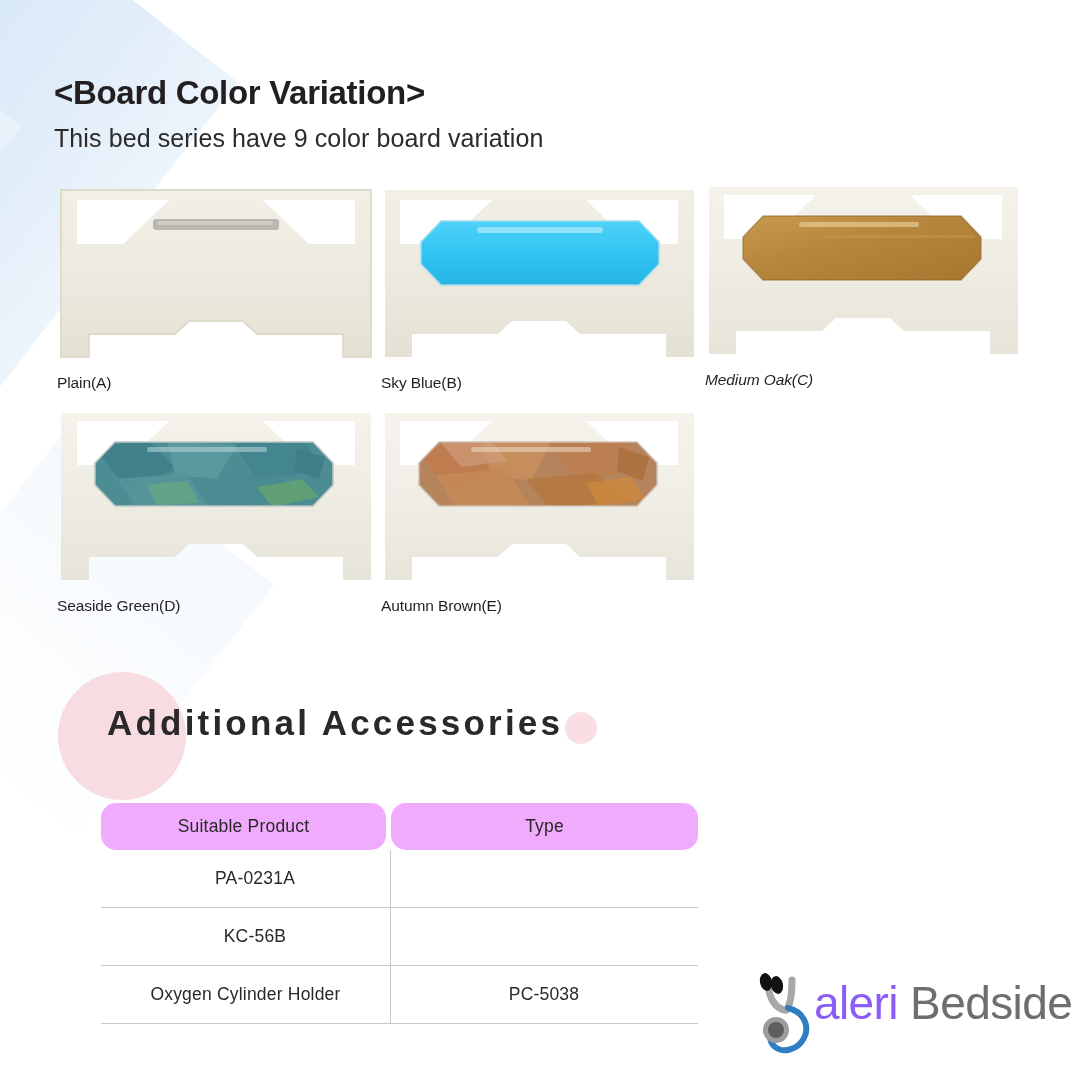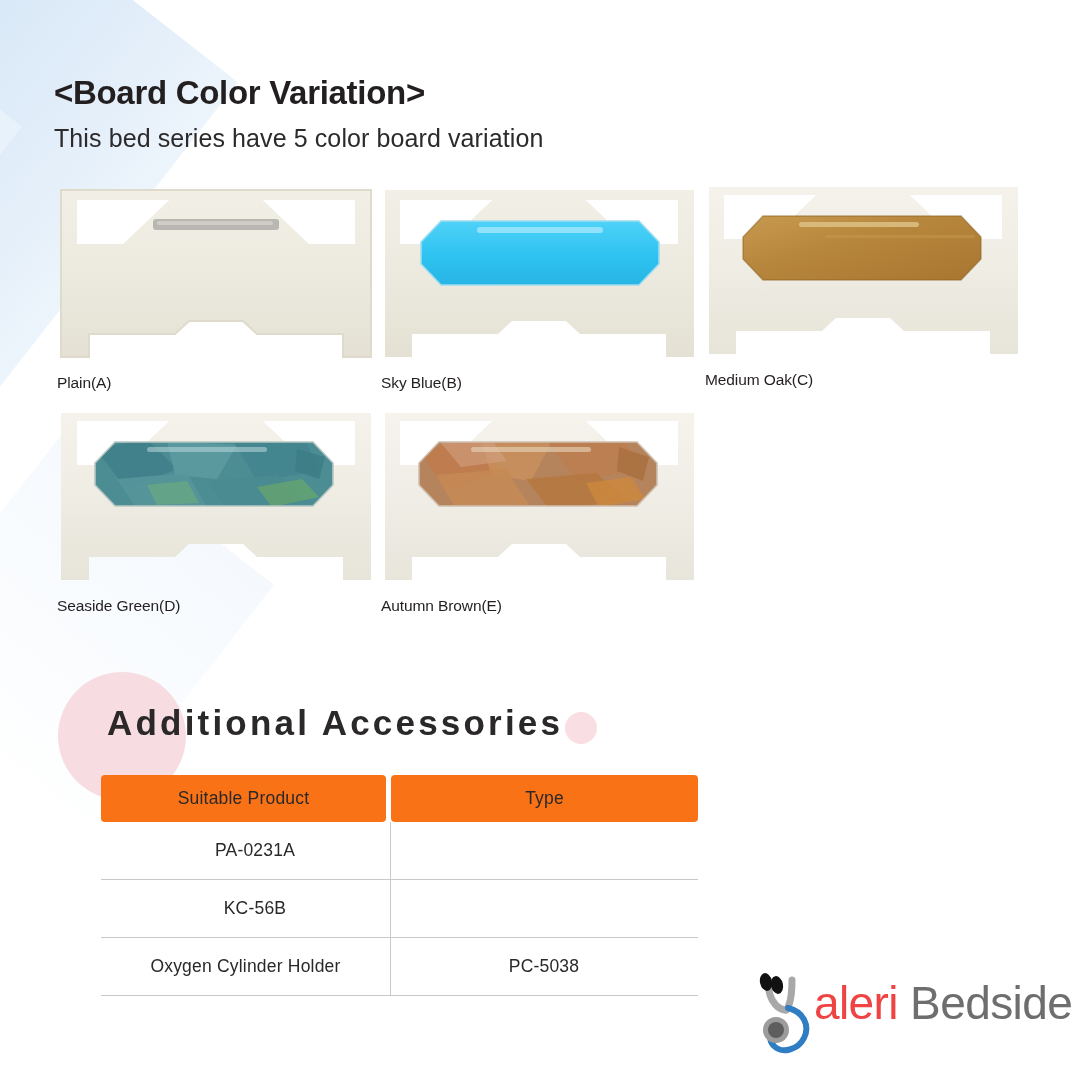--- a/index.html
+++ b/index.html
@@ -60,57 +60,57 @@
   .acc-heading{
     position:absolute;left:107px;top:703px;
     font-size:35px;font-weight:700;letter-spacing:3.2px;
     color:#2b2829;white-space:nowrap;
   }
 
   
   .acc-table{position:absolute;left:101px;top:775px;width:597px;}
   .thead{display:flex;gap:5px;}
   .th{
-    background:#f97316;border-radius:4px;height:47px;
+    background:#f0abfc;border-radius:15px;height:47px;
     display:flex;align-items:center;justify-content:center;
-    font-size:17.5px;font-weight:300;color:#2b2829;letter-spacing:.2px;
+    font-size:17.5px;font-weight:300;color:#2b2829;letter-spacing:.2px;margin-top:28px;
   }
   .th.c1{width:285px;}
   .th.c2{width:307px;}
   .tbody{position:relative;}
   .trow{display:flex;height:57px;border-bottom:1px solid #c9c9c9;}
   .trow.first{border-top:none;}
   .td{display:flex;align-items:center;justify-content:center;
       font-size:17.5px;font-weight:300;color:#2b2829;letter-spacing:.2px;}
   .td.c1{width:289px;}
   .td.c2{width:308px;}
   .vdiv{position:absolute;left:289px;top:0;bottom:0;width:1px;background:#c9c9c9;}
 
   
   .logo{position:absolute;left:752px;top:968px;width:290px;height:95px;}
   .logo-text{
     position:absolute;left:62px;top:8px;
     font-size:46px;font-weight:400;letter-spacing:-.6px;white-space:nowrap;
   }
-  .logo-galeri{color:#ef4444;}
+  .logo-galeri{color:#8b5cf6;}
   .logo-medika{color:#6e6e6e;}
   .logo-mark{position:absolute;left:0;top:0;width:70px;height:95px;}
   .logo-mark svg{display:block;}
 </style>
 </head>
 <body>
 
 <div id="page">
 
   <div class="deco-band band-a"></div>
   <div class="deco-band band-b"></div>
   <div class="deco-band band-c"></div>
 
   <div class="title">&lt;Board Color Variation&gt;</div>
-  <div class="subtitle">This bed series have 5 color board variation</div>
+  <div class="subtitle">This bed series have 9 color board variation</div>
 
   <div class="board-tile" style="left:57px;top:186px;width:318px;height:175px;">
     <div class="hb">
       <svg viewBox="0 0 318 175" preserveAspectRatio="none">
         <defs>
           <linearGradient id="bodyA" x1="0" y1="0" x2="0" y2="1">
             <stop offset="0%" stop-color="#f2efe6"></stop>
               <stop offset="45%" stop-color="#edebe0"></stop>
             <stop offset="100%" stop-color="#e4e1d4"></stop>
           </linearGradient>
@@ -176,21 +176,21 @@
                  M205,12 H297 V56 H251 Z" fill="url(#bodyC)" fill-rule="evenodd"></path>
         <path d="M19,12 H111 L65,56 H19 Z" fill="#ffffff"></path>
         <path d="M205,12 H297 V56 H251 Z" fill="#ffffff"></path>
         <path d="M58,33 H256 L276,54 V76 L256,97 H58 L38,76 V54 Z" fill="url(#panC)"></path>
         <path d="M58,33 H256 L276,54 V76 L256,97 H58 L38,76 V54 Z" fill="none" stroke="#8d6526" stroke-width="1.4" opacity=".55"></path>
         <rect x="94" y="39" width="120" height="5" rx="2.5" fill="#e0c38a" opacity=".8"></rect>
         <rect x="120" y="52" width="150" height="3" rx="1.5" fill="#c59b55" opacity=".45"></rect>
       </svg>
     </div>
   </div>
-  <div class="board-label" style="left:705px;top:371px;">Medium Oak(C)</div>
+  <div class="board-label" style="left:705px;top:371px;font-style:italic;">Medium Oak(C)</div>
 
   <div class="board-tile" style="left:57px;top:409px;width:318px;height:175px;">
     <div class="hb">
       <svg viewBox="0 0 318 175" preserveAspectRatio="none">
         <defs>
           <linearGradient id="bodyD" x1="0" y1="0" x2="0" y2="1">
             <stop offset="0%" stop-color="#f4f2ea"></stop>
               <stop offset="45%" stop-color="#efede4"></stop>
             <stop offset="100%" stop-color="#e7e4d9"></stop>
           </linearGradient>

